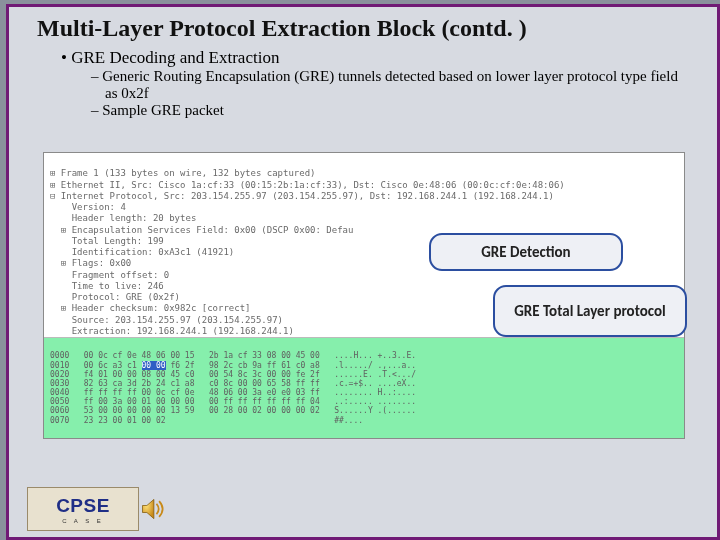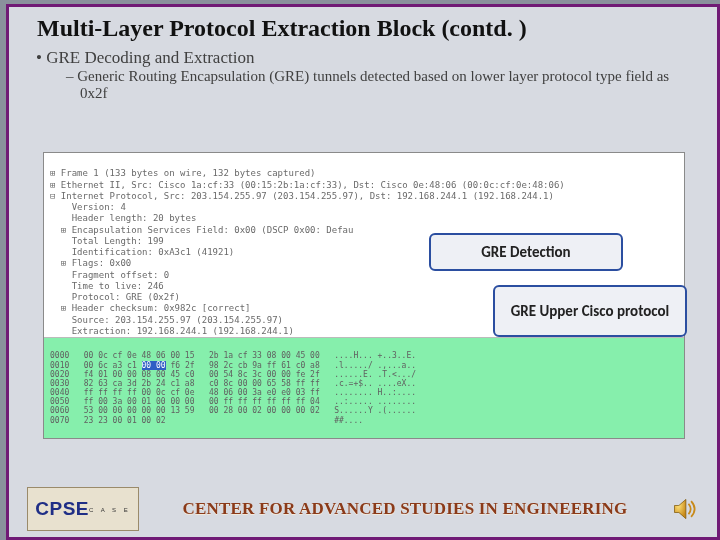--- a/index.html
+++ b/index.html
@@ -21,23 +21,23 @@
     background: #d7dae1;
     border: 3px solid #701a75;
   }
   .title {
     font-size: 24px;
     font-weight: bold;
     color: #111;
     padding: 8px 18px 0 28px;
   }
   .bullets {
-    padding: 0 36px 0 27px;
+    padding: 0 36px 0 52px;
     font-size: 17px;
-    color: #404040;
+    color: #000000;
   }
   .bullets .l1 { margin-top: 6px; }
   .bullets .l2 {
     font-size: 15px;
     margin-left: 30px;
     text-indent: -14px;
     padding-left: 14px;
     margin-top: 0;
   }
   .packet-pane {
@@ -77,21 +77,21 @@
     color: #606060;
     white-space: pre;
     border-top: 1px solid #bbb;
     filter: blur(0.4px);
     background: #86efac;
   }
   .callout {
     position: absolute;
     background: #eef0f5;
     border: 2px solid #2b4ea0;
-    border-radius: 6px;
+    border-radius: 13px;
     font-family: Calibri, Arial, sans-serif;
     font-weight: bold;
     font-size: 15px;
     color: #222;
     text-align: center;
     display: flex;
     align-items: center;
     justify-content: center;
     padding: 4px 10px;
     line-height: 1.1;
@@ -107,21 +107,21 @@
     display: flex;
     align-items: center;
   }
   .logo-case {
     width: 110px;
     height: 42px;
     margin-left: 18px;
     border: 1px solid #9a8a6a;
     background: #e8e1cf;
     display: flex;
-    flex-direction: row;
+    flex-direction: column;
     align-items: center;
     justify-content: center;
     font-family: Arial, sans-serif;
   }
   .logo-case .big {
     font-size: 19px;
     font-weight: bold;
     color: #1f2e86;
     letter-spacing: 0.5px;
   }
@@ -151,20 +151,21 @@
 </head>
 <body>
 
 <div class="slide">
 
   <div class="title">Multi-Layer Protocol Extraction Block (contd. )</div>
 
   <div class="bullets">
     <div class="l1">• <span>GRE Decoding and Extraction</span></div>
     <div class="l2">– <span>Generic Routing Encapsulation (GRE) tunnels detected based on lower layer protocol type field as 0x2f</span></div>
+    <div class="l2">– <span>Sample GRE packet</span></div>
   </div>
 
   <div class="packet-pane">
     <div class="pkt-tree">
 <span>⊞ Frame 1 (133 bytes on wire, 132 bytes captured)</span>
 <span>⊞ Ethernet II, Src: Cisco 1a:cf:33 (00:15:2b:1a:cf:33), Dst: Cisco 0e:48:06 (00:0c:cf:0e:48:06)</span>
 <span>⊟ Internet Protocol, Src: 203.154.255.97 (203.154.255.97), Dst: 192.168.244.1 (192.168.244.1)</span>
 <span>    Version: 4</span>
 <span>    Header length: 20 bytes</span>
 <span>  ⊞ Encapsulation Services Field: 0x00 (DSCP 0x00: Defau</span>
@@ -193,28 +194,27 @@
 <span>0020   f4 01 00 00 08 00 45 c0   00 54 8c 3c 00 00 fe 2f   ......E. .T.&lt;.../</span>
 <span>0030   82 63 ca 3d 2b 24 c1 a8   c0 8c 00 00 65 58 ff ff   .c.=+$.. ....eX..</span>
 <span>0040   ff ff ff ff 00 0c cf 0e   48 06 00 3a e0 e0 03 ff   ........ H..:....</span>
 <span>0050   ff 00 3a 00 01 00 00 00   00 ff ff ff ff ff ff 04   ..:..... ........</span>
 <span>0060   53 00 00 00 00 00 13 59   00 28 00 02 00 00 00 02   S......Y .(......</span>
 <span>0070   23 23 00 01 00 02                                   ##....</span>
     </div>
   </div>
 
   <div class="callout c1">GRE Detection</div>
-  <div class="callout c2">GRE Upper Cisco protocol</div>
+  <div class="callout c2">GRE Total Layer protocol</div>
 
   <div class="footer">
     <div class="logo-case">
       <div class="big">CPSE</div>
       <div class="small">C   A   S   E</div>
     </div>
-    <div class="center-title">CENTER FOR ADVANCED STUDIES IN ENGINEERING</div>
     <svg class="speaker-icon" viewBox="0 0 32 32">
       <defs>
         <radialGradient id="g" cx="35%" cy="30%" r="70%">
           <stop offset="0%" stop-color="#ffe27a"></stop>
           <stop offset="100%" stop-color="#c88a1a"></stop>
         </radialGradient>
       </defs>
       <path d="M4 12 h5 l8 -7 v22 l-8 -7 h-5 z" fill="url(#g)" stroke="#7a5200" stroke-width="0.8"></path>
       <path d="M20 10 q5 6 0 12" fill="none" stroke="#c88a1a" stroke-width="2"></path>
       <path d="M23 7 q8 9 0 18" fill="none" stroke="#c88a1a" stroke-width="2"></path>

